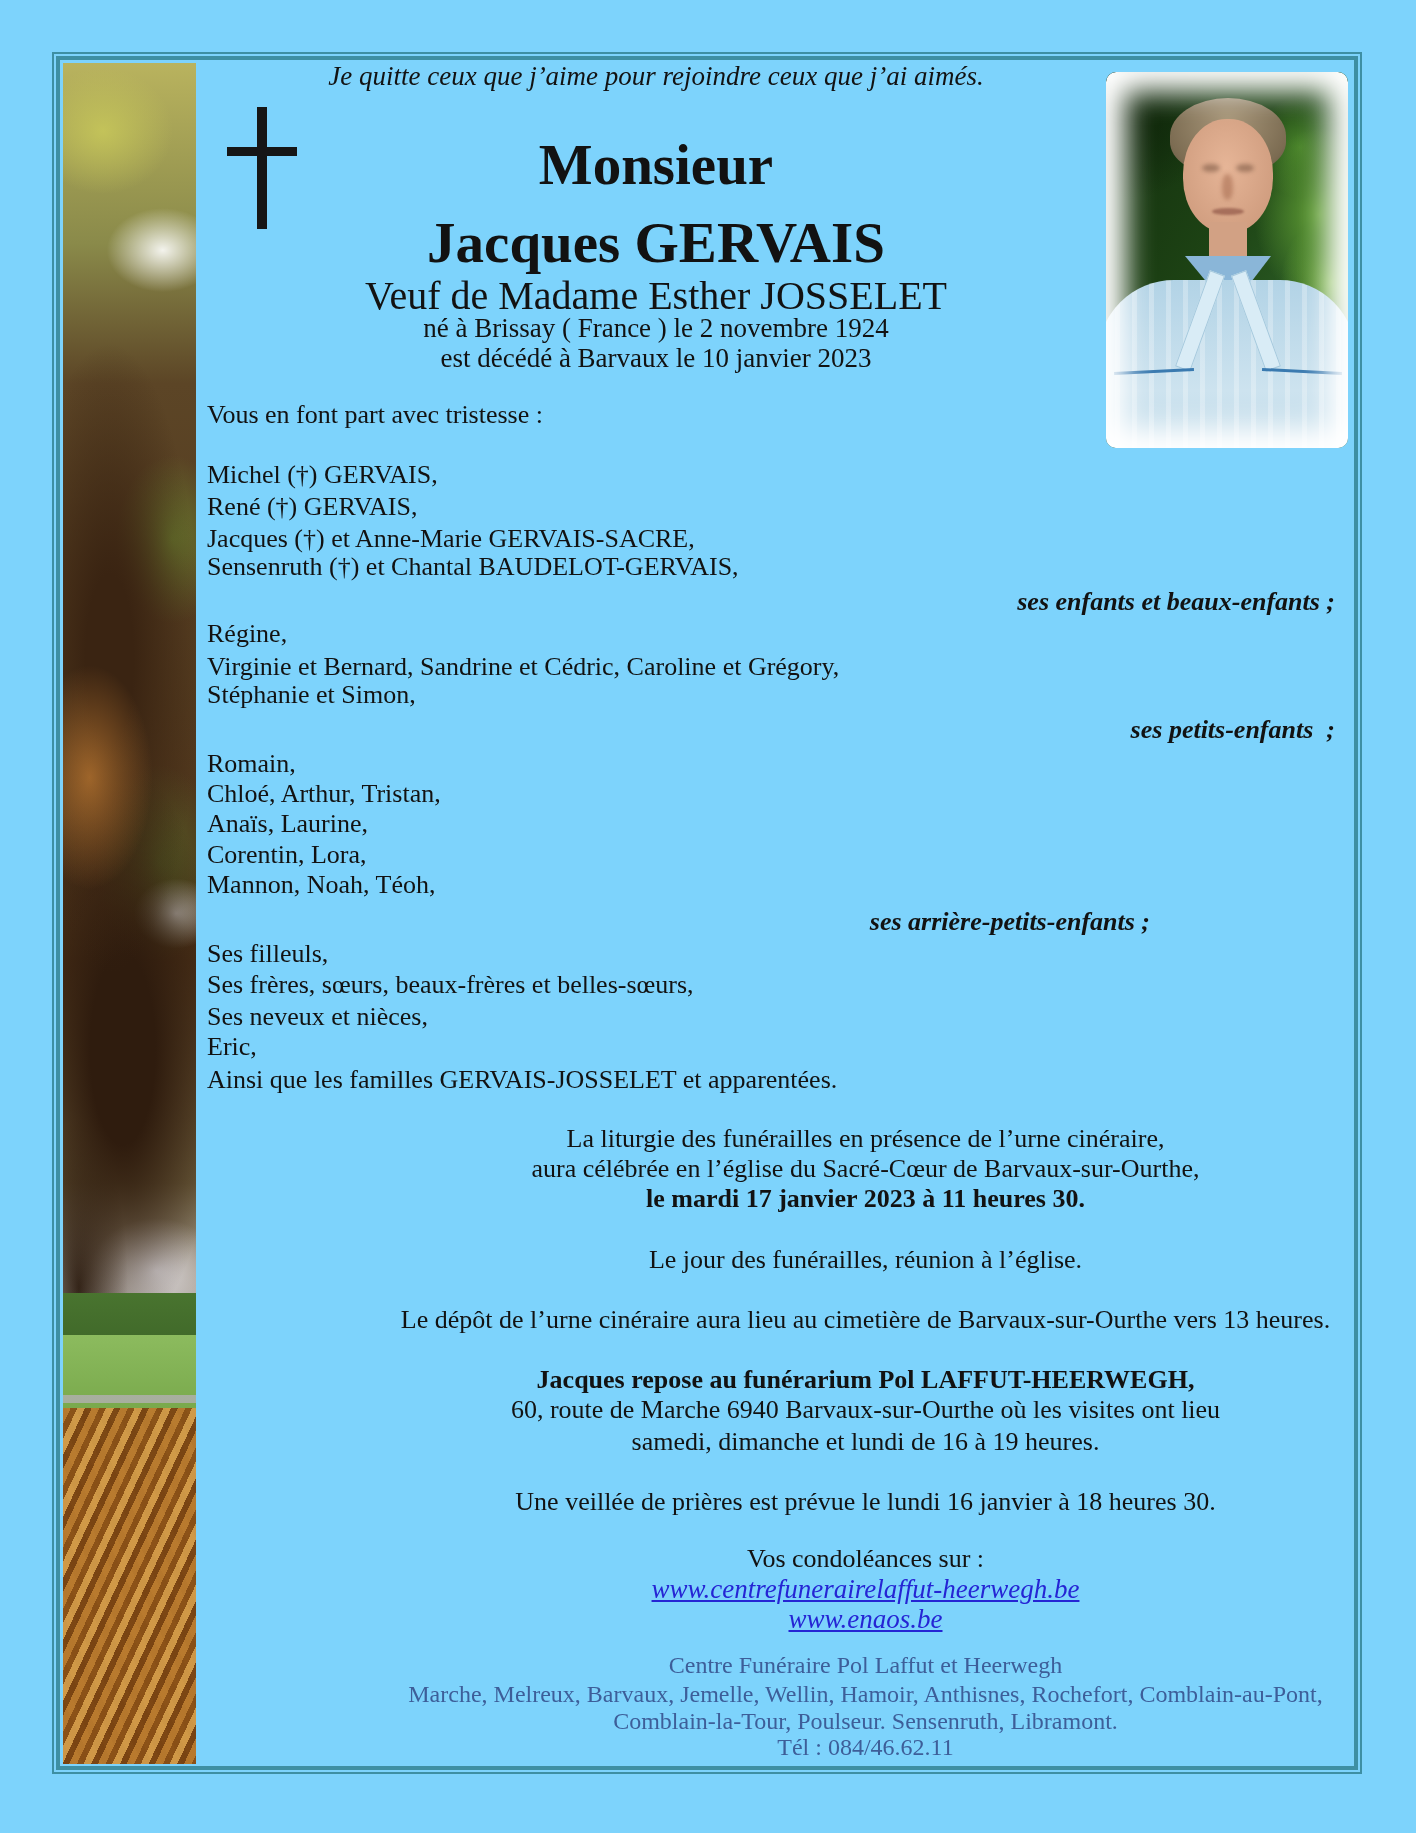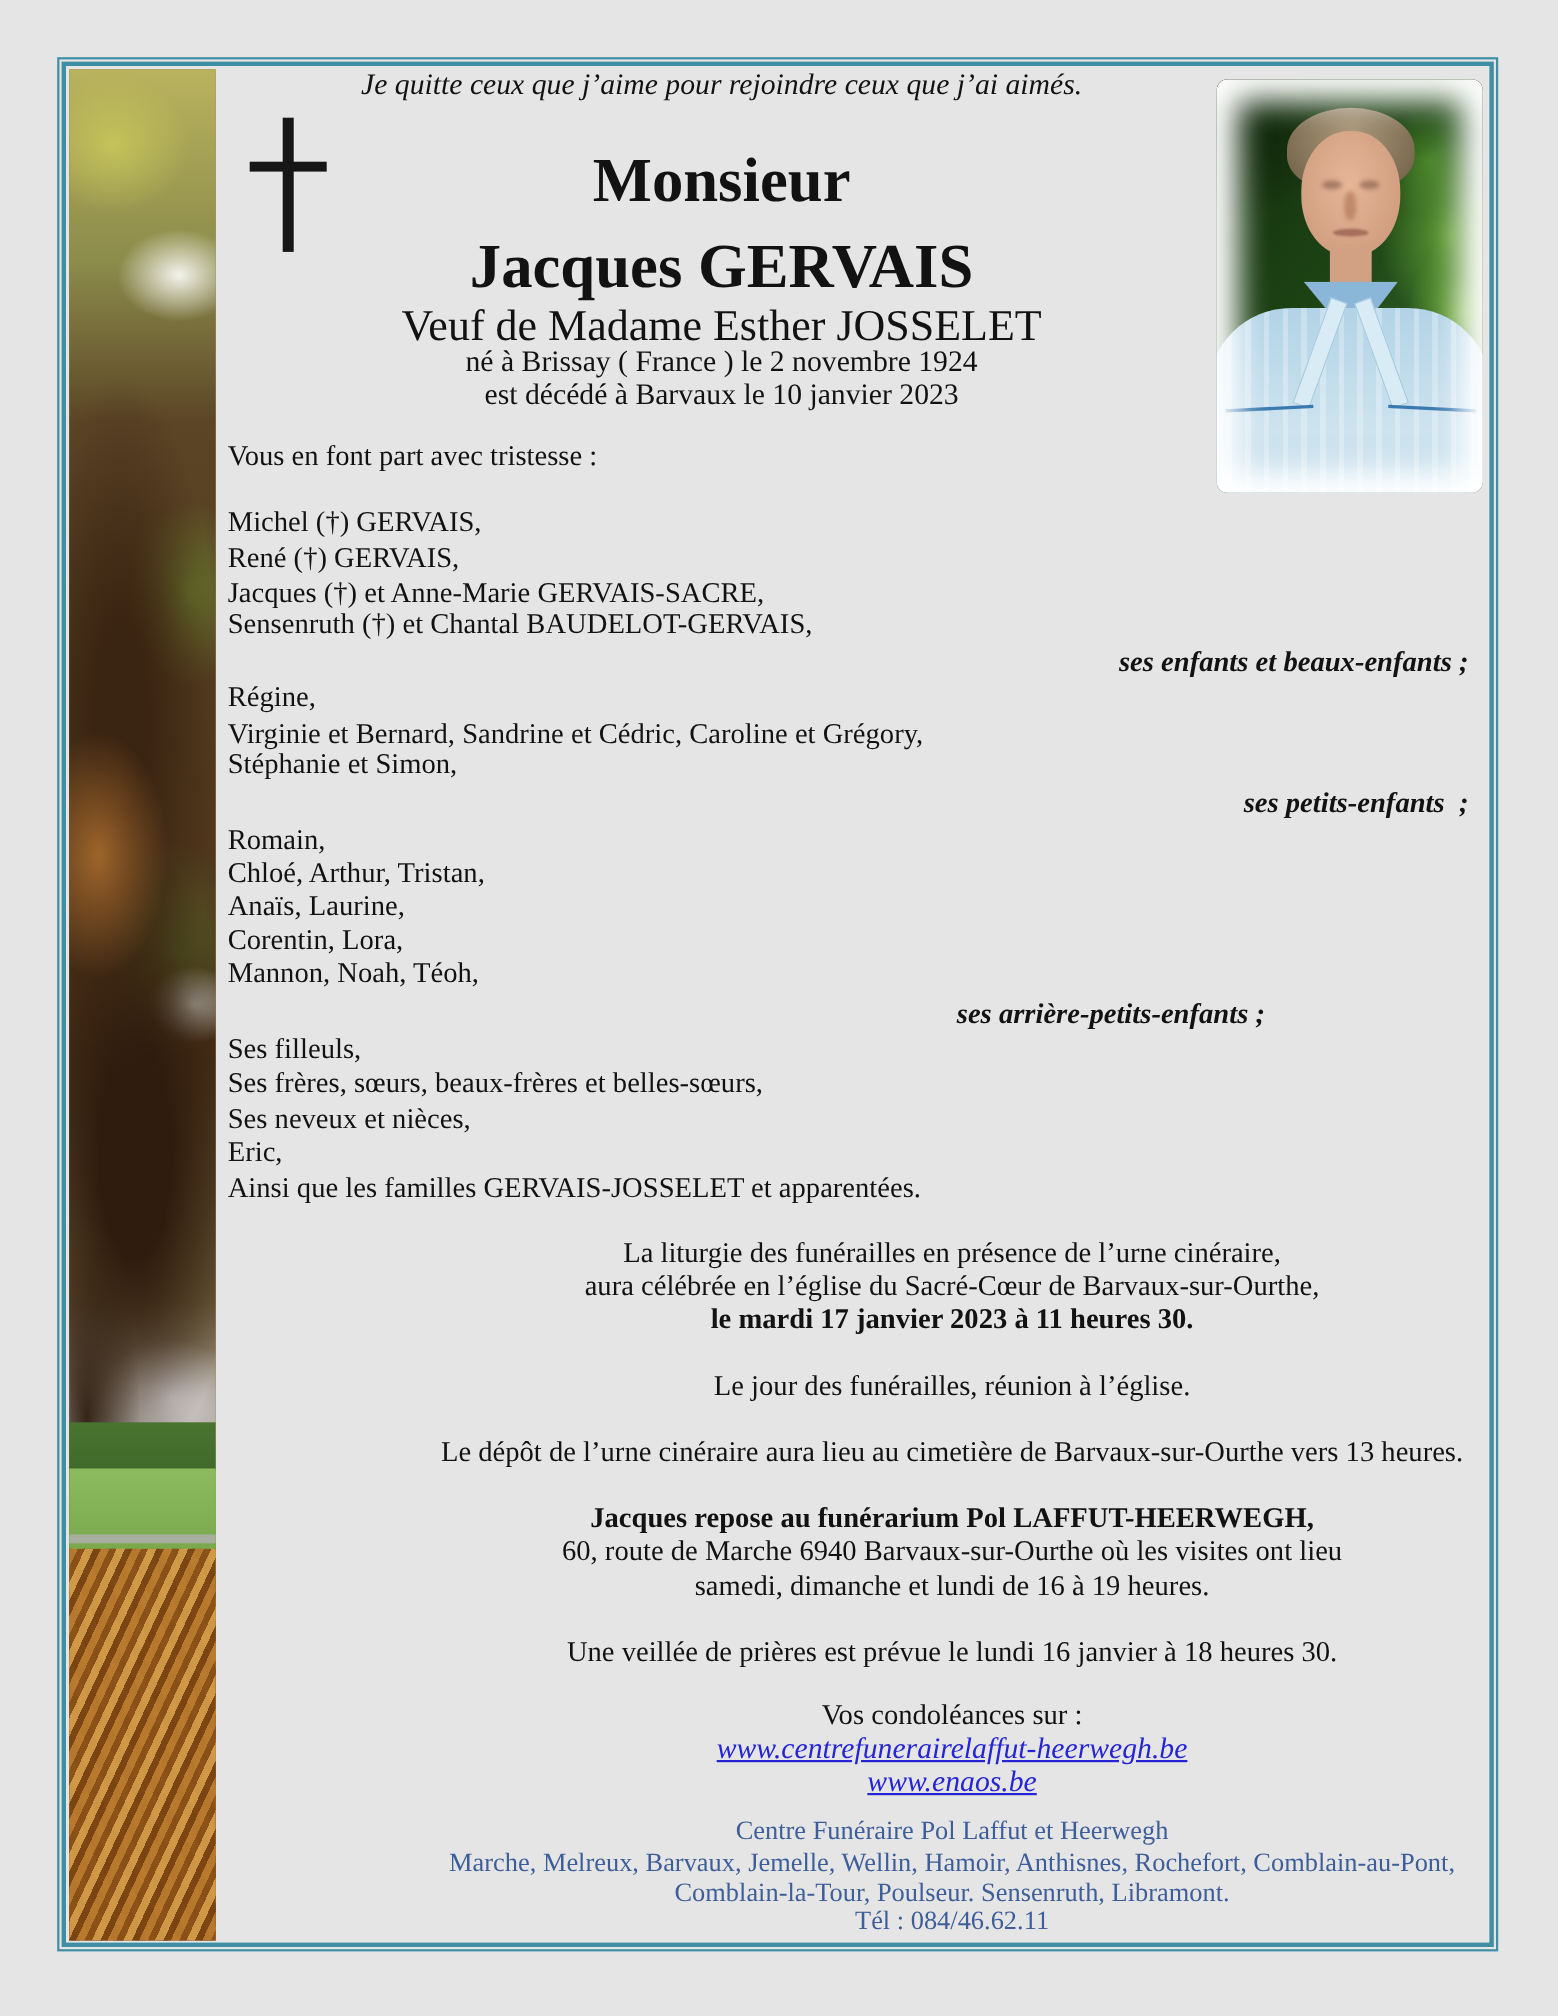--- a/index.html
+++ b/index.html
@@ -1,17 +1,17 @@
 <!DOCTYPE html>
 <html><head>
 <meta charset="utf-8">
 <style>
   html,body{margin:0;padding:0;background:#ffffff;}
   #page{
-    position:relative;width:1416px;height:1833px;background:#e5e5e5;overflow:hidden;
+    position:relative;width:1416px;height:1833px;background:#7dd3fc;overflow:hidden;
     font-family:"Liberation Serif","DejaVu Serif",serif;color:#121212;
   }
   
   .frame-outer{position:absolute;left:52px;top:52px;width:1306px;height:1718px;border:2px solid #3e8fa3;}
   .frame-inner{position:absolute;inset:2px;border:4px solid #3e8fa3;}
   
   .strip{
     position:absolute;left:63px;top:63px;width:133px;height:1701px;
     background-color:#7c5a32;
     background-image:

